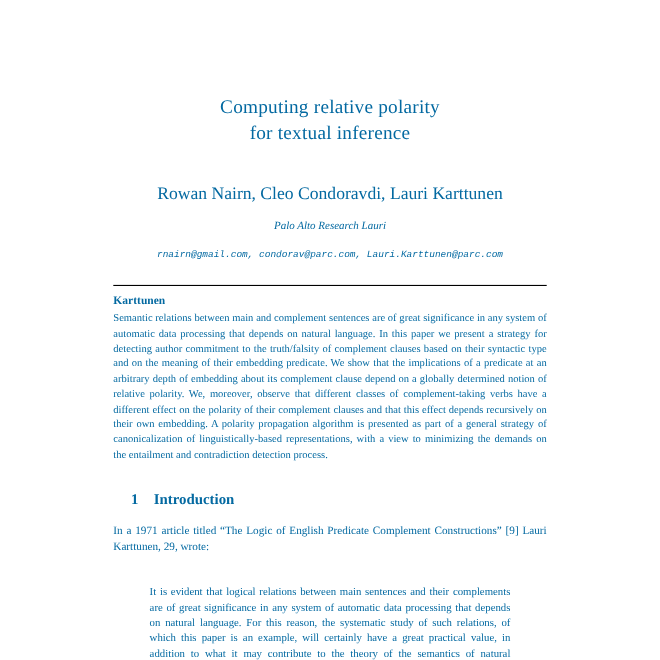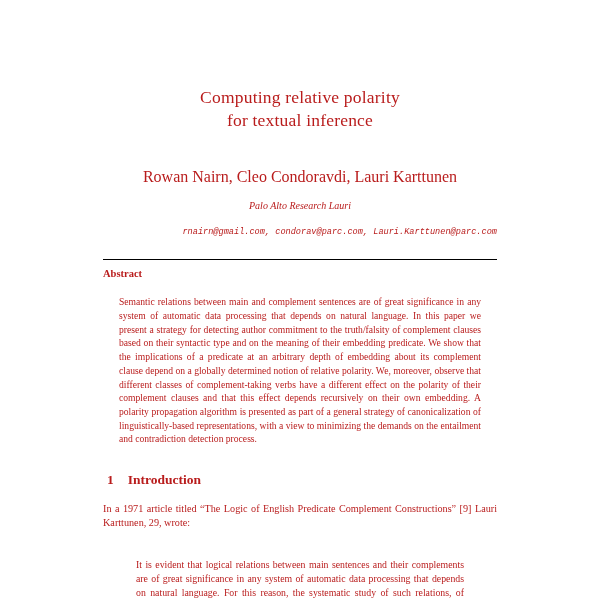--- a/index.html
+++ b/index.html
@@ -8,21 +8,21 @@
     background: #ffffff;
   }
   .page {
     position: relative;
     width: 600px;
     height: 600px;
     background: #ffffff;
     box-sizing: border-box;
     padding: 86px 103px 0 103px;
     font-family: "Liberation Serif", "DejaVu Serif", serif;
-    color: #b91c1c;
+    color: #0369a1;
     overflow: hidden;
   }
   .title {
     margin: 0 0 36px 0;
     font-weight: normal;
     font-size: 17.5px;
     line-height: 1.32;
     text-align: center;
     white-space: pre-line;
     letter-spacing: 0.2px;
@@ -32,47 +32,47 @@
     font-size: 16px;
     margin: 0 0 14px 0;
   }
   .affiliation {
     text-align: center;
     font-style: italic;
     font-size: 10px;
     margin: 0 0 3px 0;
   }
   .emails {
-    text-align: right;
+    text-align: center;
     font-family: "Liberation Mono", "DejaVu Sans Mono", monospace;
     font-style: italic;
     font-size: 8.6px;
     margin: 16px 0 22px 0;
     white-space: nowrap;
   }
   .rule {
     border: none;
     border-top: 1.4px solid #000000;
     margin: 0 0 8px 0;
   }
   .abstract-heading {
     font-weight: bold;
     font-size: 10.5px;
     margin: 0 0 4px 0;
   }
   .abstract-body {
-    margin: 16px;
+    margin: 0;
     font-size: 9.6px;
     line-height: 1.43;
     text-align: justify;
   }
   .section-heading {
     font-size: 13.5px;
     font-weight: bold;
-    margin: 26px 0 14px 4px;
+    margin: 26px 0 14px 16px;
   }
   .section-heading .num {
     margin-right: 14px;
   }
   .body-para {
     margin: 0 0 27px 0;
     font-size: 10.2px;
     line-height: 1.4;
     text-align: justify;
   }
@@ -94,21 +94,21 @@
 for textual inference</h1>
 
   <div class="authors">Rowan Nairn, Cleo Condoravdi, Lauri Karttunen</div>
 
   <div class="affiliation">Palo Alto Research Lauri</div>
 
   <div class="emails">rnairn@gmail.com, condorav@parc.com, Lauri.Karttunen@parc.com</div>
 
   <hr class="rule">
 
-  <div class="abstract-heading">Abstract</div>
+  <div class="abstract-heading">Karttunen</div>
 
   <p class="abstract-body">Semantic relations between main and complement sentences are of great significance in any system of automatic data processing that depends on natural language. In this paper we present a strategy for detecting author commitment to the truth/falsity of complement clauses based on their syntactic type and on the meaning of their embedding predicate. We show that the implications of a predicate at an arbitrary depth of embedding about its complement clause depend on a globally determined notion of relative polarity. We, moreover, observe that different classes of complement-taking verbs have a different effect on the polarity of their complement clauses and that this effect depends recursively on their own embedding. A polarity propagation algorithm is presented as part of a general strategy of canonicalization of linguistically-based representations, with a view to minimizing the demands on the entailment and contradiction detection process.</p>
 
   <h2 class="section-heading">
     <span class="num">1</span><span>Introduction</span>
   </h2>
 
   <p class="body-para">In a 1971 article titled “The Logic of English Predicate Complement Constructions” [9] Lauri Karttunen, 29, wrote:</p>
 
   <p class="quote">It is evident that logical relations between main sentences and their complements are of great significance in any system of automatic data processing that depends on natural language. For this reason, the systematic study of such relations, of which this paper is an example, will certainly have a great practical value, in addition to what it may contribute to the theory of the semantics of natural languages.</p>

